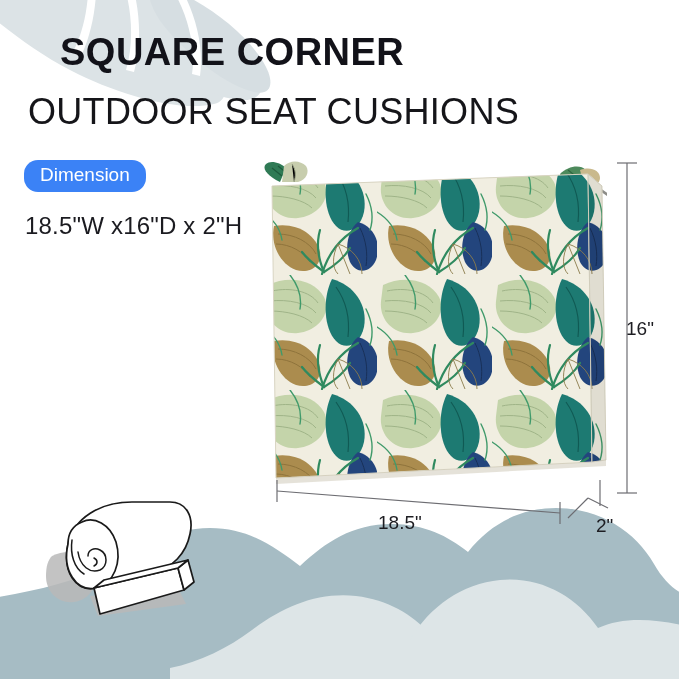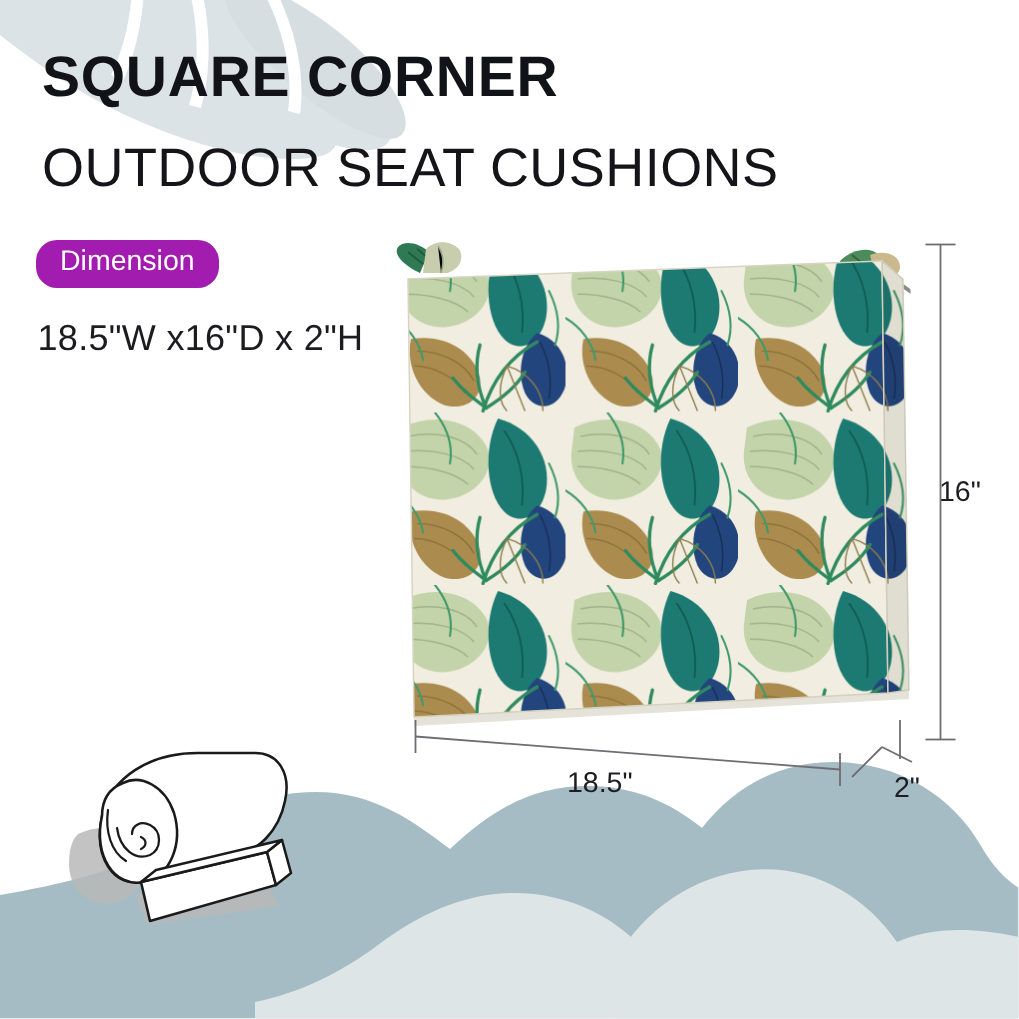--- a/index.html
+++ b/index.html
@@ -28,37 +28,38 @@
     top: 30px;
     z-index: 5;
   }
   #title-line1 {
     font-size: 38px;
     font-weight: bold;
     letter-spacing: 0.5px;
     color: #121219;
     line-height: 44px;
     white-space: nowrap;
+    margin-left: 32px;
   }
   #title-line2 {
     font-size: 36px;
     font-weight: 400;
     letter-spacing: 0.3px;
     color: #151519;
     line-height: 44px;
     margin-top: 16px;
     white-space: nowrap;
     text-align: center;
   }
   
   #dimension-badge {
     position: absolute;
     left: 24px;
     top: 160px;
-    background: #a21caf;
+    background: #3b82f6;
     color: #ffffff;
     font-size: 19px;
     line-height: 20px;
     padding: 5px 16px 7px 16px;
     border-radius: 14px;
     z-index: 5;
     white-space: nowrap;
   }
   #dimension-value {
     position: absolute;

